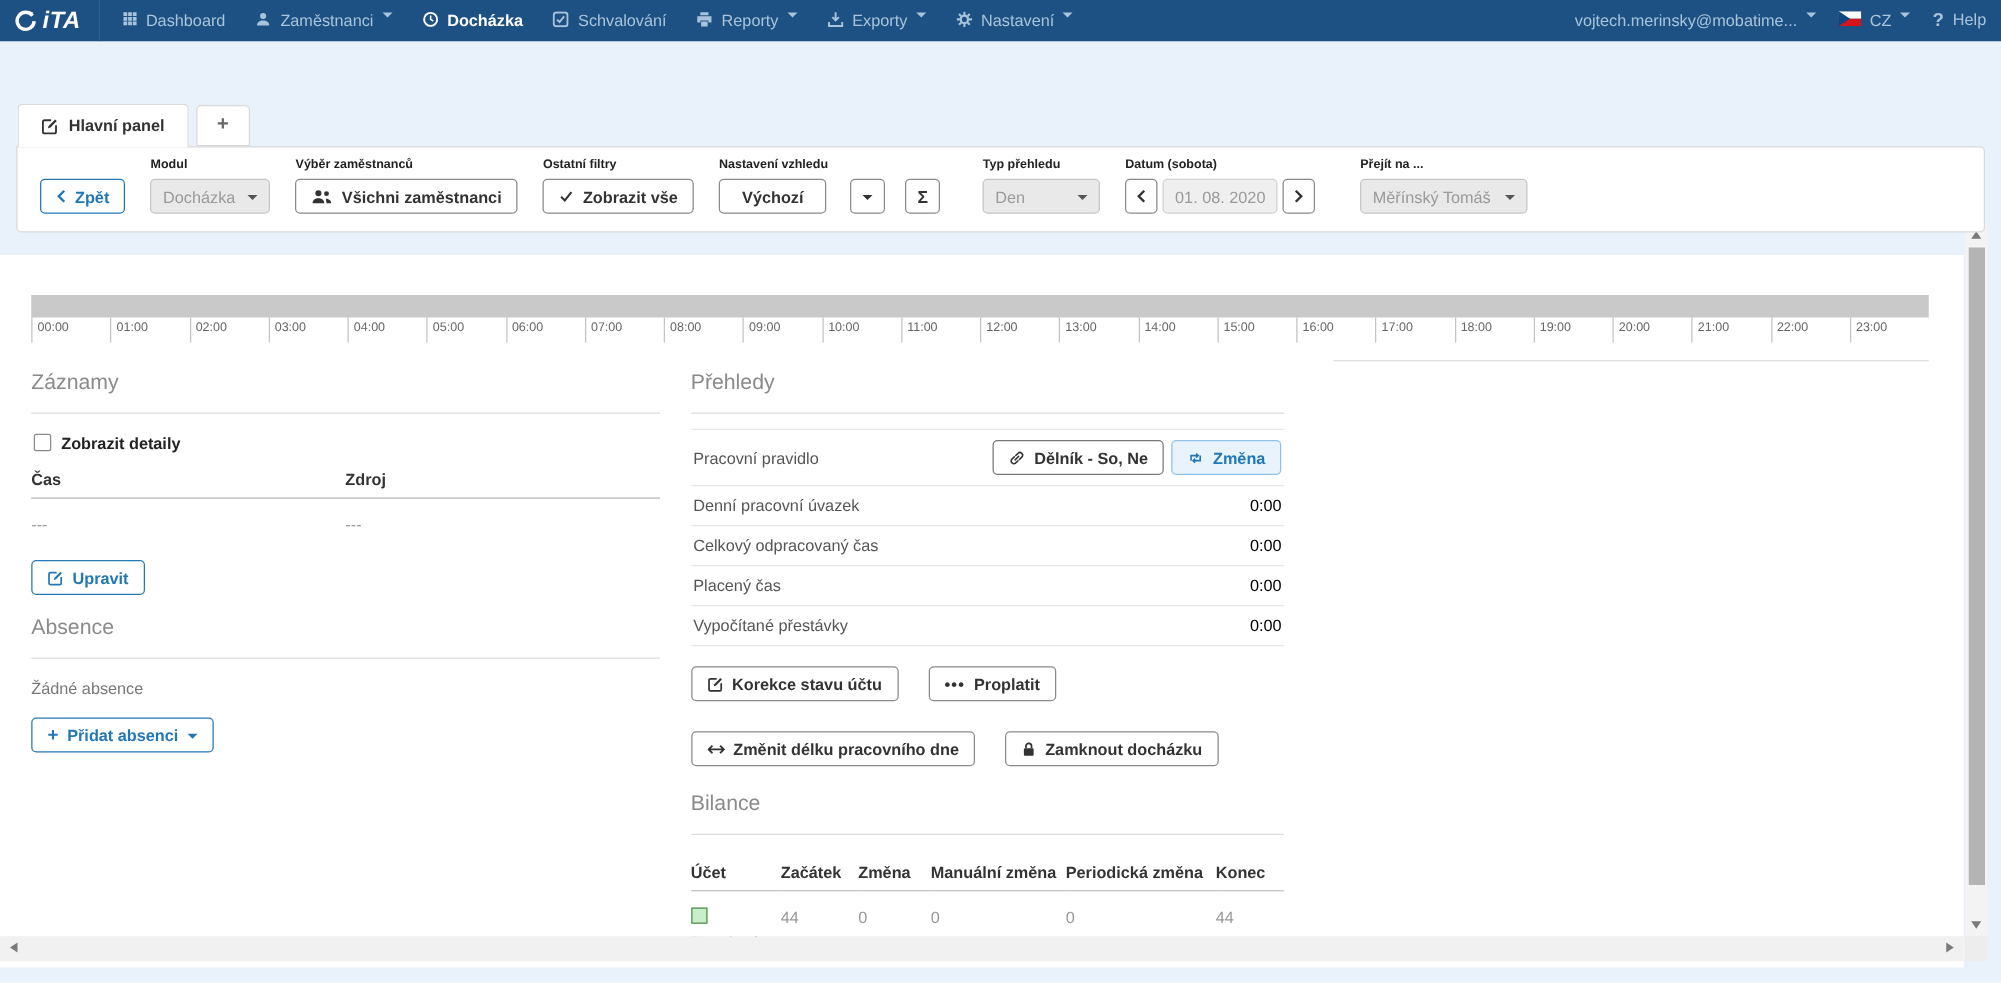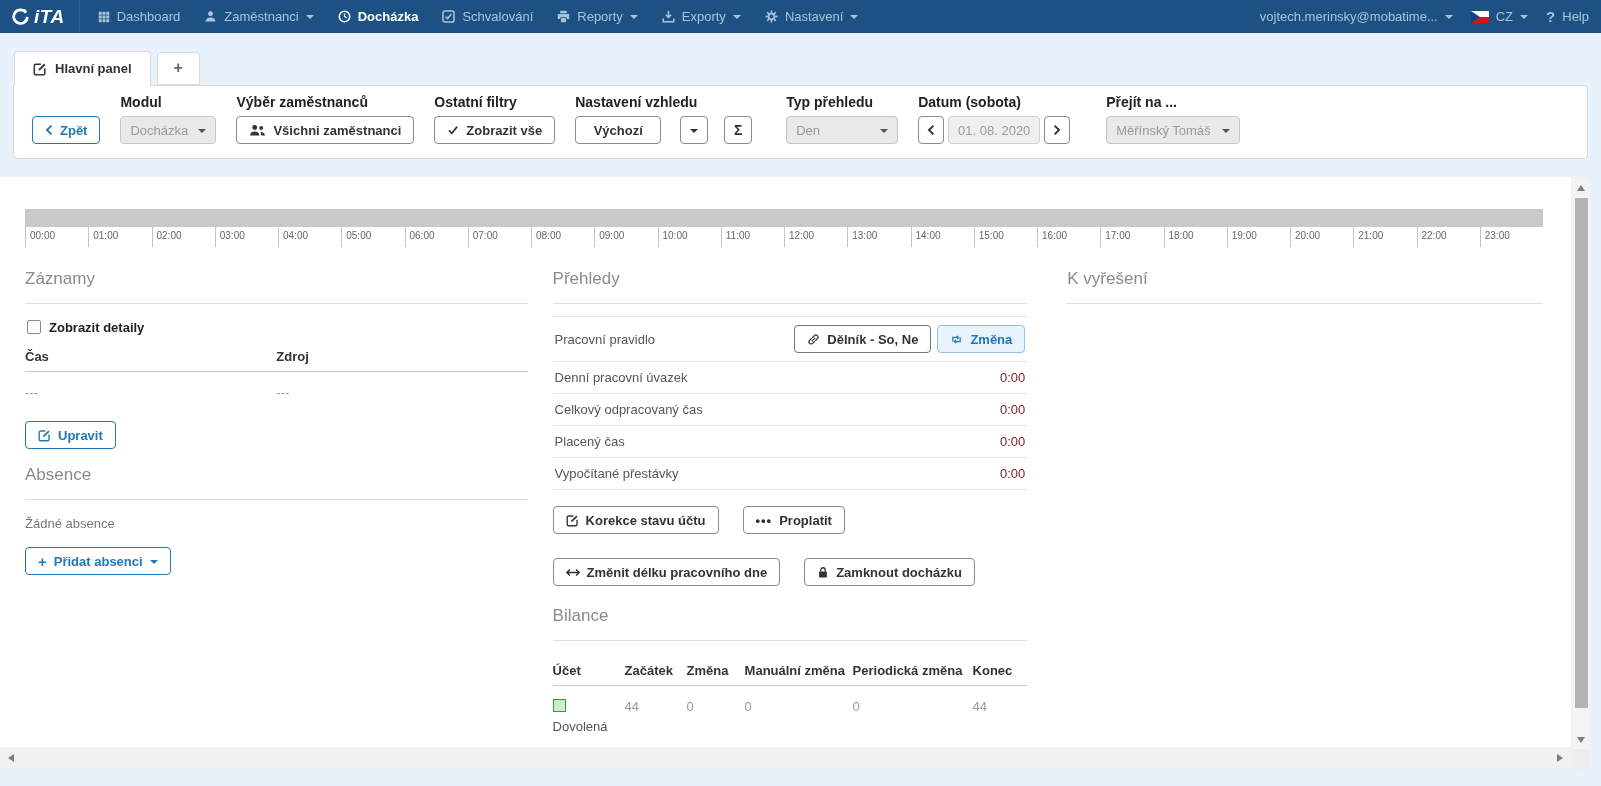--- a/index.html
+++ b/index.html
@@ -17,55 +17,55 @@
   .navbar {
     height:33px; background:#1d5184; display:flex; align-items:stretch;
     color:#a9c4da; font-size:13px;
   }
   .brand {
     display:flex; align-items:center; gap:5px; padding:0 14px 0 12px;
     border-right:1px solid #2a5f93; color:#fff;
     font-weight:bold; font-style:italic; font-size:19px; letter-spacing:0.5px;
   }
   .nav-items { display:flex; align-items:center; gap:24px; padding-left:18px; }
-  .nav-item { display:flex; align-items:center; gap:7px; color:#a9c4da; cursor:pointer; white-space:nowrap; }
+  .nav-item { display:flex; gap:7px; color:#a9c4da; cursor:pointer; white-space:nowrap; }
   .nav-item.active { color:#fff; font-weight:bold; }
   .nav-right { margin-left:auto; display:flex; align-items:center; gap:18px; padding-right:12px; }
   .caret-down {
     display:inline-block; width:0; height:0;
     border-left:4px solid transparent; border-right:4px solid transparent;
     border-top:4px solid currentColor; margin-top:1px;
   }
   .flag { width:18px; height:12px; position:relative; overflow:hidden; flex:none; }
   .flag .fw { position:absolute; top:0; left:0; right:0; height:6px; background:#fff; }
   .flag .fr { position:absolute; bottom:0; left:0; right:0; height:6px; background:#d7141a; }
   .flag .fb { position:absolute; top:0; left:0; width:0; height:0;
     border-top:6px solid transparent; border-bottom:6px solid transparent; border-left:9px solid #11457e; }
   .help-q { font-weight:bold; font-size:15px; }
 
   
-  .tabrow { padding:18px 0 0 14px; display:flex; align-items:flex-end; position:relative; z-index:2; }
+  .tabrow { padding:18px 0 0 14px; display:flex; align-items:flex-end; position:relative; z-index:2;margin-top:32px; }
   .tab {
     background:#fff; border:1px solid #d9d9d9; border-bottom:none;
     border-radius:4px 4px 0 0; padding:9px 18px 10px; display:flex; align-items:center; gap:8px;
     font-weight:bold; color:#333; cursor:pointer; margin-bottom:-1px;
   }
   .tab-add {
     background:#fff; border:1px solid #d9d9d9; border-radius:4px 4px 0 0;
     padding:6px 16px 7px; margin-left:6px; color:#666; font-size:16px; font-weight:bold;
     cursor:pointer; margin-bottom:0;
   }
 
   
   .toolbar {
     margin:0 13px; background:#fff; border:1px solid #d9d9d9; border-radius:0 4px 4px 4px;
     padding:8px 18px 14px; display:flex; align-items:flex-end; gap:20px; position:relative; z-index:1;
   }
   .tgroup { display:flex; flex-direction:column; }
-  .tlabel { font-weight:bold; font-size:14px; color:#222; margin-bottom:6px; }
+  .tlabel { font-weight:bold; font-size:10px; color:#222; margin-bottom:6px; }
   .btn {
     display:inline-flex; align-items:center; justify-content:center; gap:7px;
     background:#fff; border:1px solid #8a8a8a; border-radius:4px;
     padding:5px 12px; font-weight:bold; font-size:13px; color:#333;
     cursor:pointer; font-family:inherit; white-space:nowrap; height:28px;
   }
   .btn-blue { border-color:#2278b5; color:#2278b5; }
   .btn-tint { background:#e8f3fc; border-color:#8fc1e9; color:#2278b5; }
   .sel {
     display:inline-flex; align-items:center; justify-content:space-between; gap:8px;
@@ -102,21 +102,21 @@
   table.plain th { text-align:left; font-size:13px; font-weight:bold; color:#333; padding:10px 0 7px; border-bottom:1px solid #c9c9c9; }
   table.plain td { padding:13px 0; color:#999; font-size:13px; vertical-align:top; }
 
   .mt8 { margin-top:8px; } .mt12 { margin-top:12px; } .mt16 { margin-top:16px; } .mt20 { margin-top:20px; }
 
   .kvlist { border-bottom:1px solid #e6e6e6; margin-top:12px; }
   .kvrow {
     display:flex; justify-content:space-between; align-items:center;
     border-top:1px solid #e6e6e6; padding:8px 2px; color:#555; min-height:32px;
   }
-  .kvrow .kval { color:#7f1d1d; }
+  .kvrow .kval { color:#000000; }
   .rule-btns { display:flex; gap:6px; }
 
   .actions { display:flex; flex-wrap:wrap; gap:24px; margin-top:16px; width:460px; }
 
   .swatch { width:13px; height:13px; background:#c9efc9; border:1px solid #4c8f4c; display:inline-block; }
   .acct-name { color:#555; margin-top:4px; }
 
   .dots { letter-spacing:1px; font-weight:bold; }
 
   
@@ -287,21 +287,21 @@
       </button>
     </div>
   </div>
   <div class="tgroup" style="margin-left:-4px">
     <button class="btn sigma">
       <span>Σ</span>
     </button>
   </div>
   <div class="tgroup" style="margin-left:14px">
     <span class="tlabel">Typ přehledu</span>
-    <div class="sel" style="width:112px">
+    <div class="sel" style="width:94px">
       <span>Den</span>
       <span class="caret-down"></span>
     </div>
   </div>
   <div class="tgroup">
     <span class="tlabel">Datum (sobota)</span>
     <div class="btn-group" style="gap:4px">
       <button class="btn" style="width:26px;padding:5px 0">
         <svg class="ic" width="8" height="12" viewBox="0 0 10 14">
             <path d="M8 1.5L2.5 7L8 12.5" stroke="#333" stroke-width="2.4" fill="none"></path>
@@ -490,21 +490,20 @@
       <button class="btn btn-blue mt8">
         <svg class="ic" width="13" height="13" viewBox="0 0 16 16">
             <path d="M13.5 7v6a1.5 1.5 0 0 1-1.5 1.5H3A1.5 1.5 0 0 1 1.5 13V4A1.5 1.5 0 0 1 3 2.5h6" fill="none" stroke="currentColor" stroke-width="1.7"></path>
             <path d="M6.2 9.8l2-.5 6-6L12.7 1.8l-6 6z" fill="currentColor"></path>
           </svg>
         <span>Upravit</span>
       </button>
     </div>
 
     <div class="col-right">
-      <h3 class="sect-title">K vyřešení</h3>
       <hr class="sep">
     </div>
 
   </div>
 </div>
 
 <div class="vscroll">
   <span class="sarrow up"></span>
   <div class="vthumb"></div>
   <span class="sarrow down"></span>

